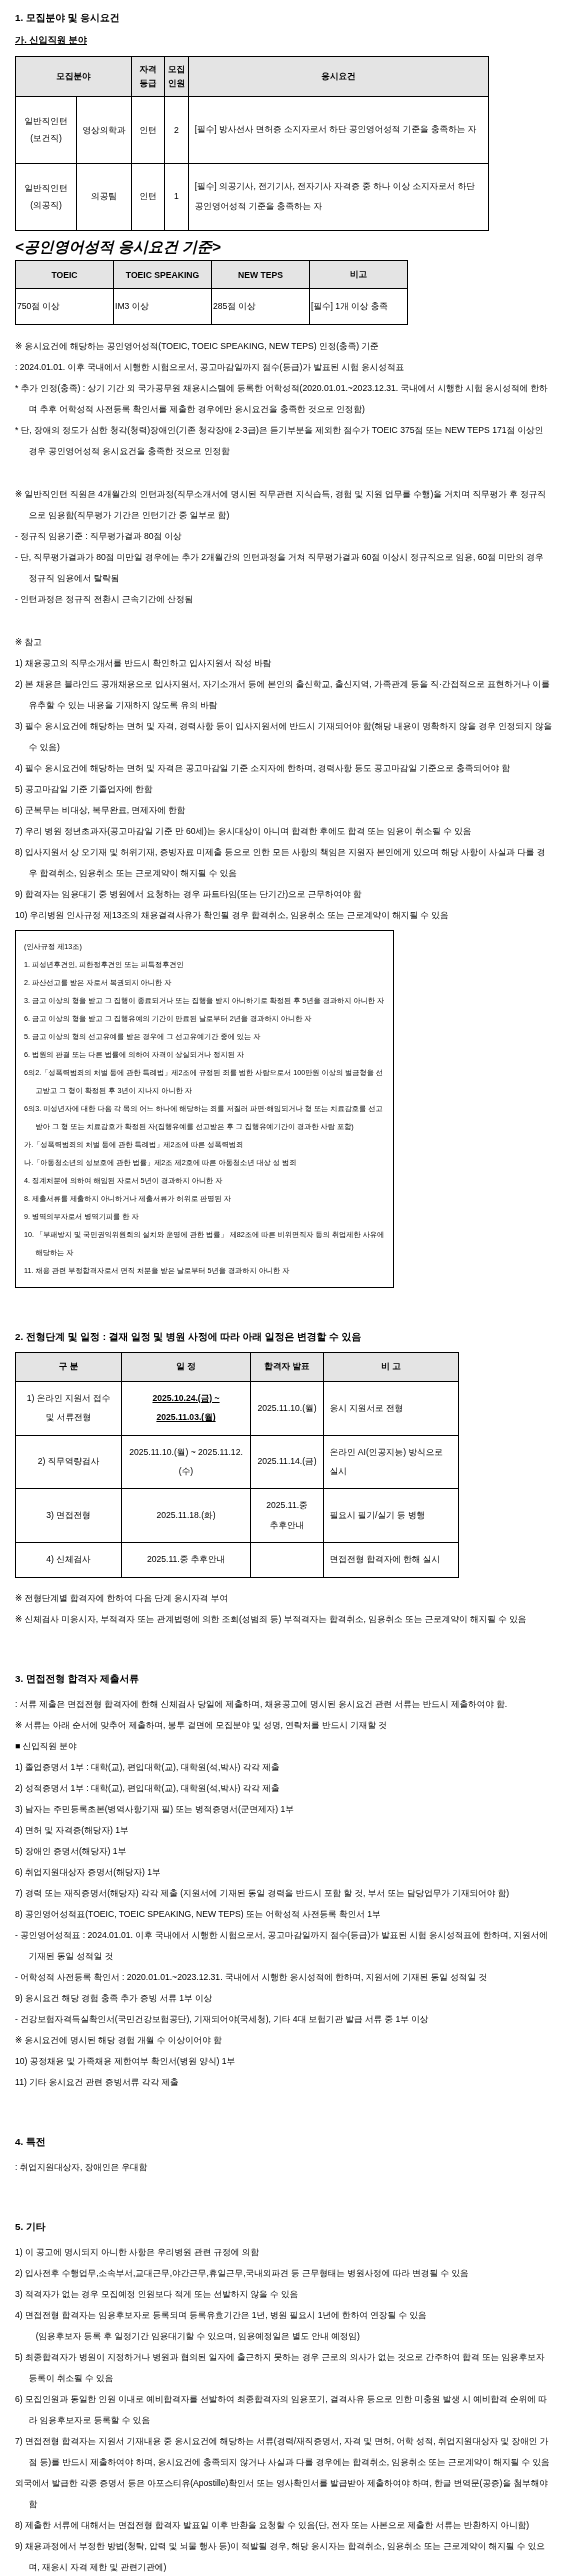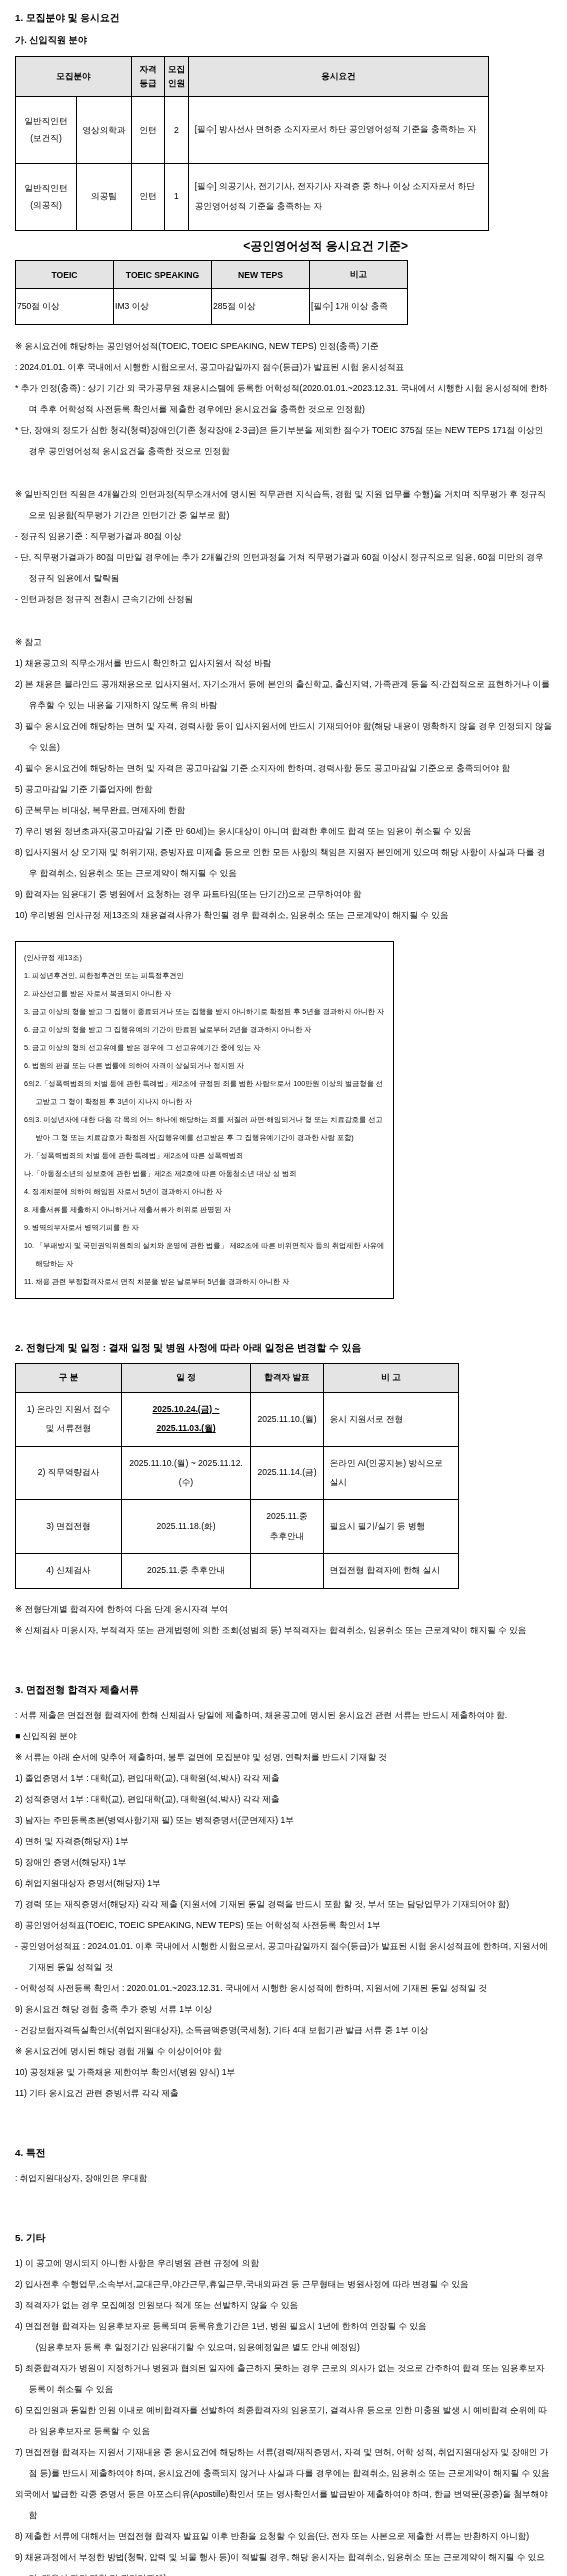--- a/index.html
+++ b/index.html
@@ -1,48 +1,48 @@
 <!DOCTYPE html>
 <html style="font-size:9.2px"><head>
 <meta charset="utf-8">
 <style>
   html,body{margin:0;padding:0;background:#fff;}
   body{width:568px;color:#000;font-family:"Liberation Sans","DejaVu Sans",sans-serif;}
   .page{padding:10.3px 15px 40px 15px;box-sizing:border-box;}
   h1{font-size:9.8px;font-weight:700;margin:0 0 8px 0;line-height:15px;}
-  h2{font-size:9.2px;font-weight:700;margin:0 0 8px 0;line-height:15px;}
+  h2{font-size:9.2px;font-weight:700;margin:0 0 8px 0;line-height:15px;text-decoration:underline;}
   .line{font-size:8.6px;line-height:21px;margin:0;white-space:pre-wrap;}
   .hang{padding-left:1.6em;text-indent:-1.6em;}
   .line.ind{padding-left:2.4em;text-indent:0;}
   .gap-s{height:10.3px;} .gap{height:22px;} .gap-lg{height:41px;}
   table{border-collapse:collapse;table-layout:fixed;}
   td,th{border:0.6px solid #000;font-size:8.6px;vertical-align:middle;}
   th{background:#e4e4e4;font-weight:700;text-align:center;}
   .pre{white-space:pre-line;}
   .center{text-align:center;}
   
   .t1{width:474px;}
   .t1 th{height:37px;line-height:13.8px;}
   .t1 td{height:59px;line-height:17px;}
   .t1 td.req{text-align:left;padding:3.4px 5.7px;line-height:19.5px;}
   
   .t2{width:393px;border-radius:21px;}
   .t2 th{height:25px;}
   .t2 td{height:33px;text-align:left;}
-  .caption{width:393px;text-align:right;font-size:12px;font-weight:700;margin:6.9px 0 5.7px 0;line-height:17px;}
+  .caption{width:393px;text-align:left;font-size:15px;font-weight:700;margin:6.9px 0 5.7px 0;line-height:17px;font-style:italic;}
   
   .t3{width:444px;}
   .t3 th{height:26.4px;}
   .t3 td{padding:6.9px 5.7px;line-height:19.5px;}
   .t3 td.name{text-align:center;}
   .t3 td.sched,.t3 td.ann{text-align:center;}
   .t3 td.note{text-align:left;}
   .em{font-weight:700;text-decoration:underline;}
   
-  .box{border:0.6px solid #000;width:379px;box-sizing:border-box;padding:6.9px 8px;margin-top:15px;}
+  .box{border:0.6px solid #000;width:379px;box-sizing:border-box;padding:6.9px 8px;margin-top:4px;}
   .box .line{font-size:7.2px;line-height:18px;}
   .title-note{font-weight:700;}
 </style>
 </head>
 <body>
 
 <div class="page">
 
   <h1>1. 모집분야 및 응시요건</h1>
   <h2>가. 신입직원 분야</h2>
@@ -231,37 +231,37 @@
   <p class="line hang">※ 전형단계별 합격자에 한하여 다음 단계 응시자격 부여</p>
       <p class="line hang">※ 신체검사 미응시자, 부적격자 또는 관계법령에 의한 조회(성범죄 등) 부적격자는 합격취소, 임용취소 또는 근로계약이 해지될 수 있음</p>
     </div>
 
   <div class="gap-lg"></div>
 
   <h1>3. 면접전형 합격자 제출서류</h1>
   <div>
 
   <p class="line hang">: 서류 제출은 면접전형 합격자에 한해 신체검사 당일에 제출하며, 채용공고에 명시된 응시요건 관련 서류는 반드시 제출하여야 함.</p>
+      <p class="line hang">※ 서류는 아래 순서에 맞추어 제출하며, 봉투 겉면에 모집분야 및 성명, 연락처를 반드시 기재할 것</p>
       <p class="line hang">■ 신입직원 분야</p>
-      <p class="line hang">※ 서류는 아래 순서에 맞추어 제출하며, 봉투 겉면에 모집분야 및 성명, 연락처를 반드시 기재할 것</p>
     </div>
   <div>
 
   <p class="line hang">1) 졸업증명서 1부 : 대학(교), 편입대학(교), 대학원(석,박사) 각각 제출</p>
       <p class="line hang">2) 성적증명서 1부 : 대학(교), 편입대학(교), 대학원(석,박사) 각각 제출</p>
       <p class="line hang">3) 남자는 주민등록초본(병역사항기재 필) 또는 병적증명서(군면제자) 1부</p>
       <p class="line hang">4) 면허 및 자격증(해당자) 1부</p>
       <p class="line hang">5) 장애인 증명서(해당자) 1부</p>
       <p class="line hang">6) 취업지원대상자 증명서(해당자) 1부</p>
       <p class="line hang">7) 경력 또는 재직증명서(해당자) 각각 제출 (지원서에 기재된 동일 경력을 반드시 포함 할 것, 부서 또는 담당업무가 기재되어야 함)</p>
       <p class="line hang">8) 공인영어성적표(TOEIC, TOEIC SPEAKING, NEW TEPS) 또는 어학성적 사전등록 확인서 1부</p>
       <p class="line hang">- 공인영어성적표 : 2024.01.01. 이후 국내에서 시행한 시험으로서, 공고마감일까지 점수(등급)가 발표된 시험 응시성적표에 한하며, 지원서에 기재된 동일 성적일 것</p>
       <p class="line hang">- 어학성적 사전등록 확인서 : 2020.01.01.~2023.12.31. 국내에서 시행한 응시성적에 한하며, 지원서에 기재된 동일 성적일 것</p>
       <p class="line hang">9) 응시요건 해당 경험 충족 추가 증빙 서류 1부 이상</p>
-      <p class="line hang">- 건강보험자격득실확인서(취업지원대상자), 소득금액증명(국세청), 기타 4대 보험기관 발급 서류 중 1부 이상</p>
+      <p class="line hang">- 건강보험자격득실확인서(국민건강보험공단), 기재되어야(국세청), 기타 4대 보험기관 발급 서류 중 1부 이상</p>
       <p class="line hang">※ 응시요건에 명시된 해당 경험 개월 수 이상이어야 함</p>
       <p class="line hang">10) 공정채용 및 가족채용 제한여부 확인서(병원 양식) 1부</p>
       <p class="line hang">11) 기타 응시요건 관련 증빙서류 각각 제출</p>
     </div>
 
   <div class="gap-lg"></div>
 
   <h1>4. 특전</h1>
   <p class="line">: 취업지원대상자, 장애인은 우대함</p>
 

